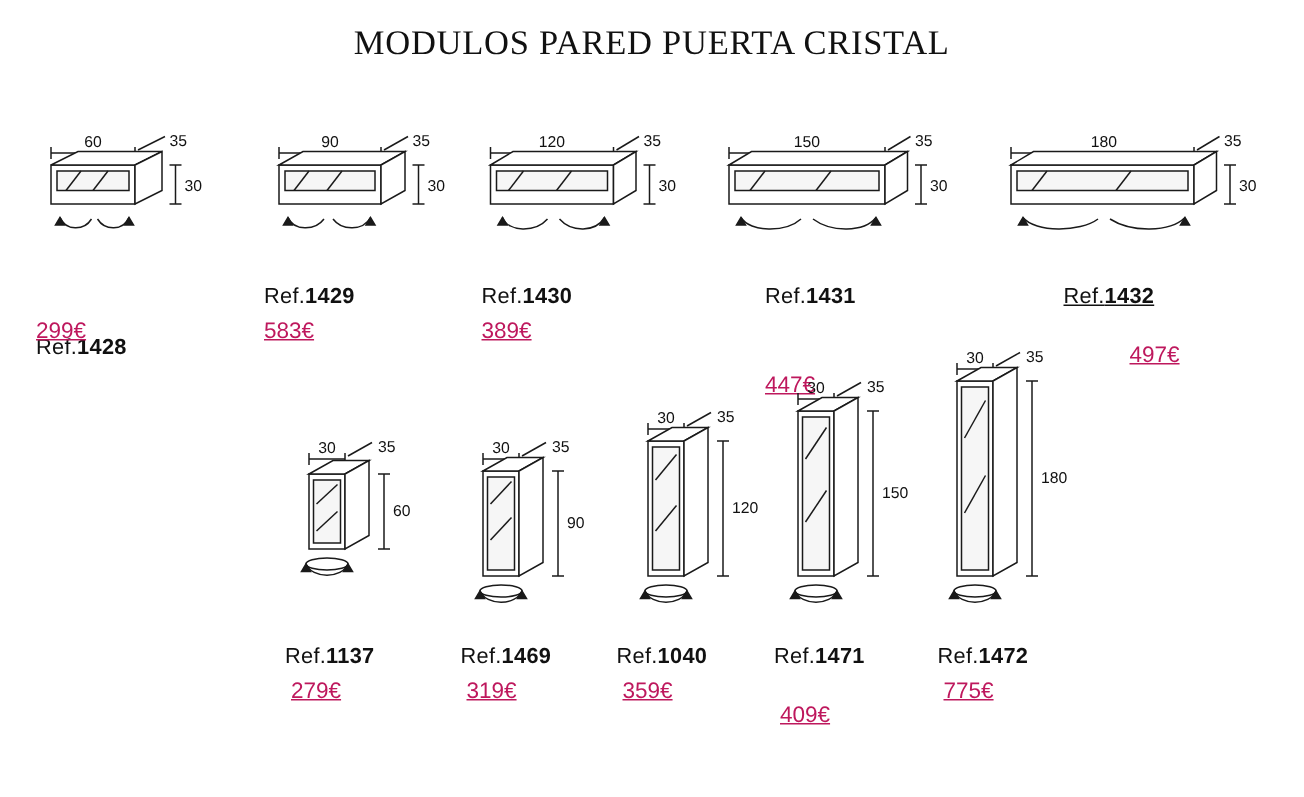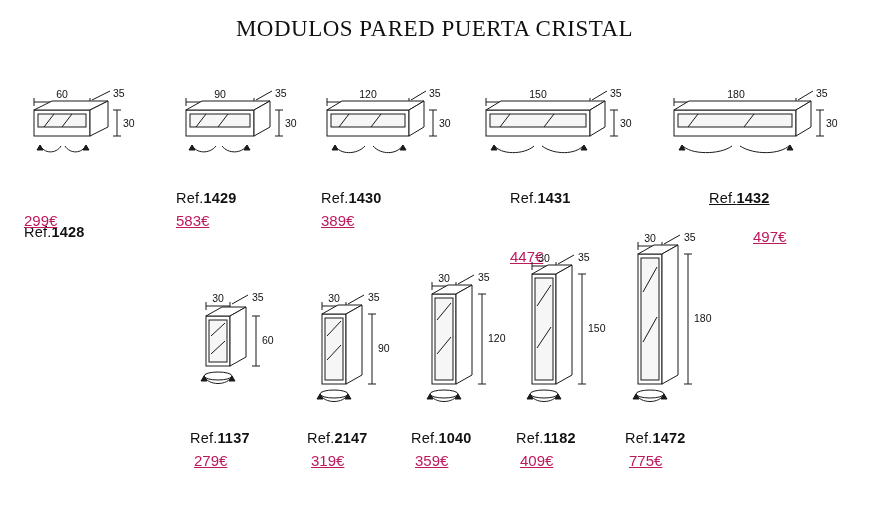--- a/index.html
+++ b/index.html
@@ -279,21 +279,21 @@
     </g>
     <g stroke="#1a1a1a" fill="#1a1a1a" stroke-width="1">
       <polygon points="18,106 15,111 21,111"></polygon>
       <polygon points="46,106 43,111 49,111"></polygon>
     </g>
     <text x="32" y="14" font-size="10.5" text-anchor="middle">30</text>
     <text x="66" y="13" font-size="10.5" text-anchor="start">35</text>
     <text x="76" y="64" font-size="10.5" text-anchor="start">90</text>
   </svg>
 </div>
-<div class="ref-line" style="left:307px; top:430px;"><span class="ref-word">Ref.</span><span class="ref-num">2147</span></div>
+<div class="ref-line" style="left:307px; top:430px;"><span class="ref-word">Ref.</span><span class="ref-num">1469</span></div>
 <div class="price-line" style="left:311px; top:452px;">319€</div>
 
 <div class="item" style="left:412px; top:268px;">
   <svg class="svg-box" width="110" height="155" viewBox="0 0 110 155">
     <g stroke="#1a1a1a" fill="none" stroke-width="1">
       <line x1="20" y1="18" x2="44" y2="18"></line>
       <line x1="20" y1="14" x2="20" y2="22"></line>
       <line x1="44" y1="14" x2="44" y2="22"></line>
       <line x1="46" y1="16" x2="62" y2="7"></line>
       <line x1="70" y1="26" x2="70" y2="116"></line>
@@ -341,22 +341,22 @@
     </g>
     <g stroke="#1a1a1a" fill="#1a1a1a" stroke-width="1">
       <polygon points="18,146 15,151 21,151"></polygon>
       <polygon points="46,146 43,151 49,151"></polygon>
     </g>
     <text x="32" y="14" font-size="10.5" text-anchor="middle">30</text>
     <text x="66" y="13" font-size="10.5" text-anchor="start">35</text>
     <text x="76" y="84" font-size="10.5" text-anchor="start">150</text>
   </svg>
 </div>
-<div class="ref-line" style="left:516px; top:430px;"><span class="ref-word">Ref.</span><span class="ref-num">1182</span></div>
-<div class="price-line" style="left:520px; top:452px;">409€</div>
+<div class="ref-line" style="left:516px; top:430px;"><span class="ref-word">Ref.</span><span class="ref-num">1471</span></div>
+<div class="price-line" style="left:520px; top:468px;">409€</div>
 
 <div class="item" style="left:618px; top:228px;">
   <svg class="svg-box" width="110" height="195" viewBox="0 0 110 195">
     <g stroke="#1a1a1a" fill="none" stroke-width="1">
       <line x1="20" y1="18" x2="44" y2="18"></line>
       <line x1="20" y1="14" x2="20" y2="22"></line>
       <line x1="44" y1="14" x2="44" y2="22"></line>
       <line x1="46" y1="16" x2="62" y2="7"></line>
       <line x1="70" y1="26" x2="70" y2="156"></line>
       <line x1="66" y1="26" x2="74" y2="26"></line>

